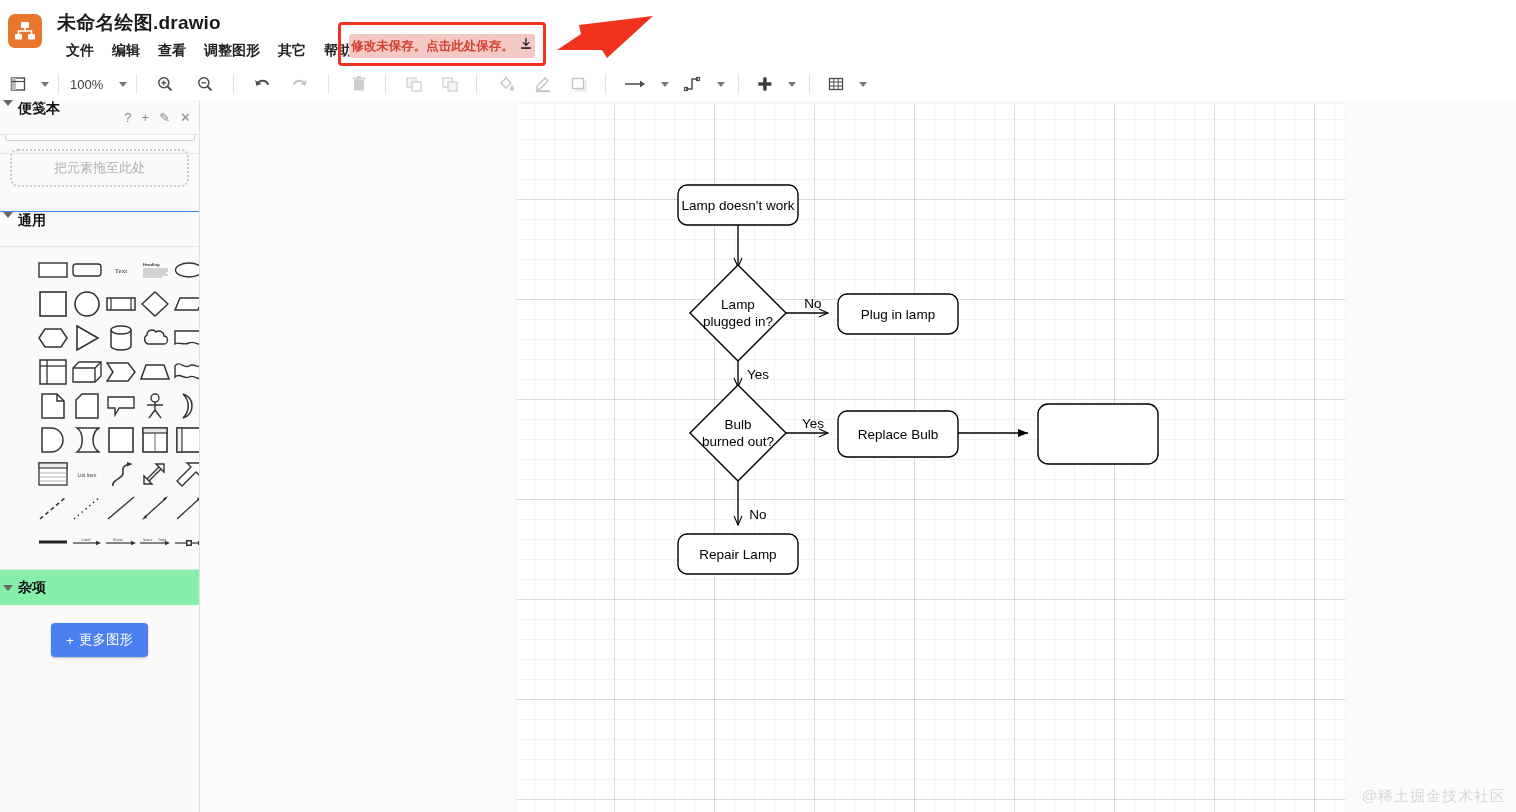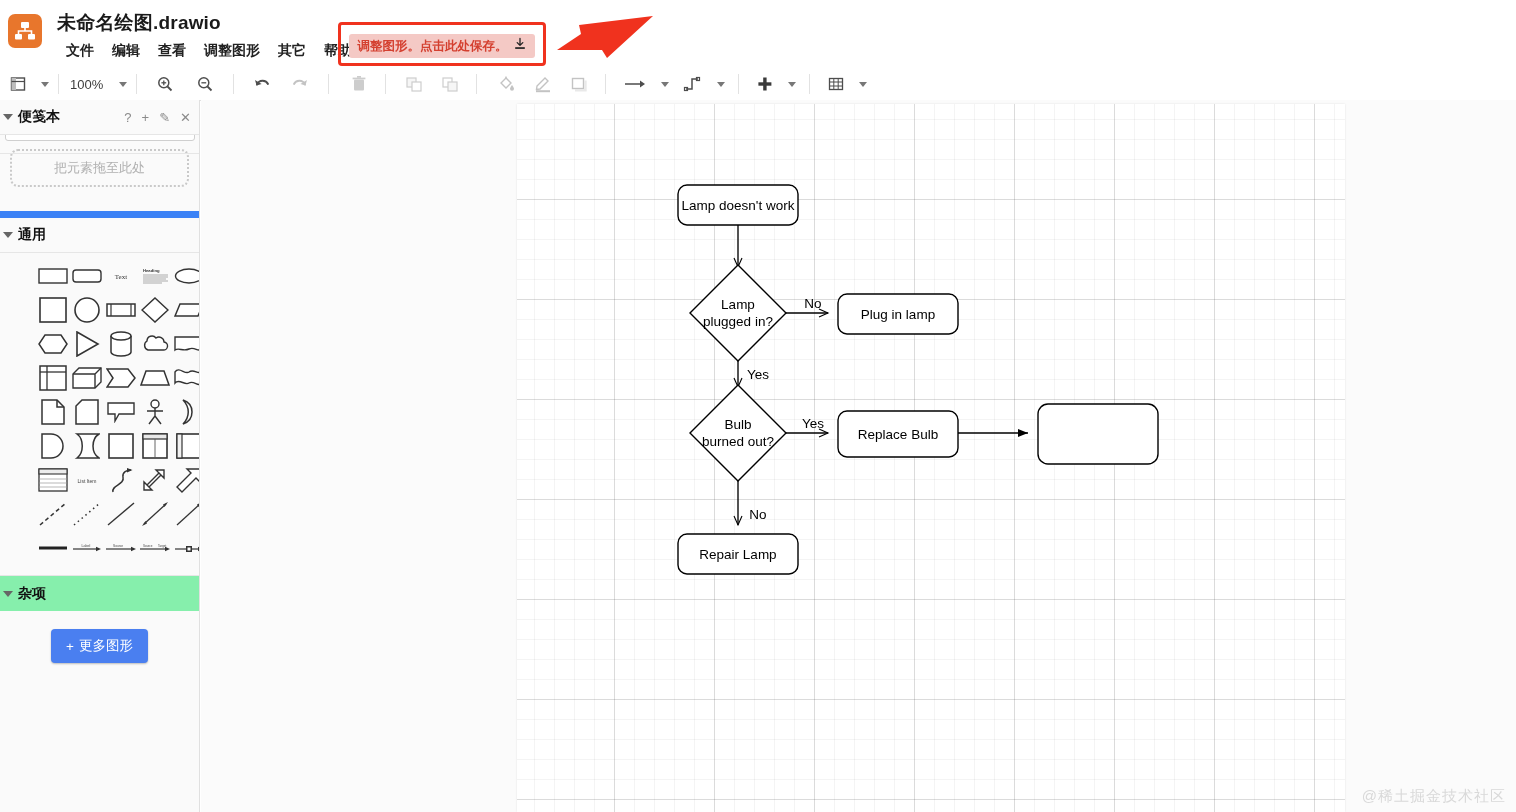--- a/index.html
+++ b/index.html
@@ -43,30 +43,30 @@
   .sidebar{position:absolute;left:0;top:100px;width:200px;height:712px;background:#fafafa;
       border-right:1px solid #e0e0e0;box-sizing:border-box;overflow:hidden;}
   .search-wrap{position:absolute;left:0;top:0;width:200px;height:53px;
       display:flex;align-items:center;justify-content:center;border-bottom:1px solid #e6e6e6;}
   .search-box{position:relative;width:190px;height:28px;background:#fff;border:1px solid #cfcfcf;
       border-radius:3px;box-sizing:border-box;display:flex;align-items:center;}
   .search-box input{border:0;outline:0;background:transparent;font-size:13px;color:#555;
       padding-left:8px;width:150px;font-family:"Liberation Sans",sans-serif;}
   .search-ico{position:absolute;right:7px;top:5px;}
 
-  .sec-head{position:relative;height:34px;display:flex;align-items:center;
+  .sec-head{position:relative;height:34px;display:flex;align-items:flex-start;
       border-bottom:1px solid #e6e6e6;background:#fafafa;}
   .tri{width:0;height:0;border-left:5px solid transparent;border-right:5px solid transparent;
       border-top:6px solid #666;margin-left:3px;margin-right:5px;}
   .sec-label{font-size:14px;color:#111;font-weight:600;}
   .sec-tools{position:absolute;right:8px;top:0;height:34px;display:flex;align-items:center;gap:10px;
       color:#8a8a8a;font-size:13px;}
   .scratch-drop{margin:14px 10px;height:34px;border:2px dotted #c9c9c9;border-radius:8px;
       display:flex;align-items:center;justify-content:center;color:#b0b0b0;font-size:13px;}
-  .scratch-zone{height:62px;border-bottom:7px solid #3b82f6;}
+  .scratch-zone{height:62px;border-bottom:1px solid #3b82f6;}
 
   .shape-grid{padding:6px 4px 4px 4px;display:grid;grid-template-columns:repeat(5,1fr);
       grid-auto-rows:34px;align-items:center;justify-items:center;margin-left:32px;}
   .shape-cell{width:34px;height:30px;display:flex;align-items:center;justify-content:center;}
 
   .sec-plain{height:35px;display:flex;align-items:center;border-top:1px solid #e6e6e6;background:#86efac;}
   .more-wrap{display:flex;justify-content:center;padding-top:18px;}
   .more-btn{background:#4a7ff0;color:#fff;font-size:13.5px;border-radius:4px;padding:8px 15px;
       display:flex;align-items:center;gap:5px;box-shadow:0 1px 2px rgba(0,0,0,.25);}
 
@@ -111,21 +111,21 @@
       <div class="menu-item">编辑</div>
       <div class="menu-item">查看</div>
       <div class="menu-item">调整图形</div>
       <div class="menu-item">其它</div>
       <div class="menu-item">帮助</div>
     </div>
 
     <div class="save-outline"></div>
 
     <div class="save-pill">
-      <span class="save-pill-label">调整图形。点击此处保存。</span>
+      <span class="save-pill-label">修改未保存。点击此处保存。</span>
       <span>
         <svg width="14" height="14" viewBox="0 0 14 14">
           <path d="M7 1.5 V8 M4.2 5.6 L7 8.4 L9.8 5.6" stroke="#222" stroke-width="1.3" fill="none" stroke-linecap="round" stroke-linejoin="round"></path>
           <rect x="2.2" y="10.2" width="9.6" height="1.7" fill="#222"></rect>
         </svg>
       </span>
     </div>
 
     <svg class="arrow-annot">
       <g>

